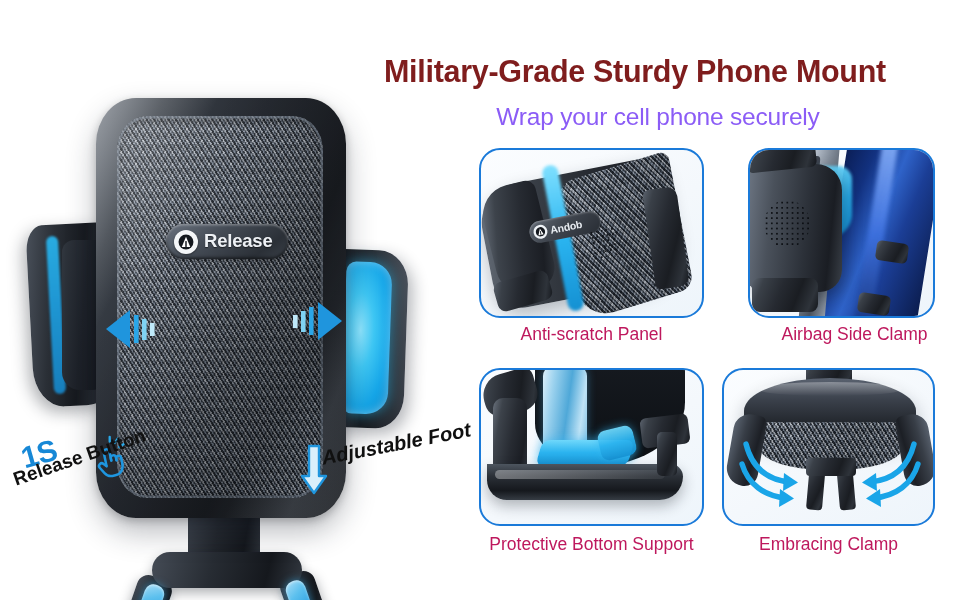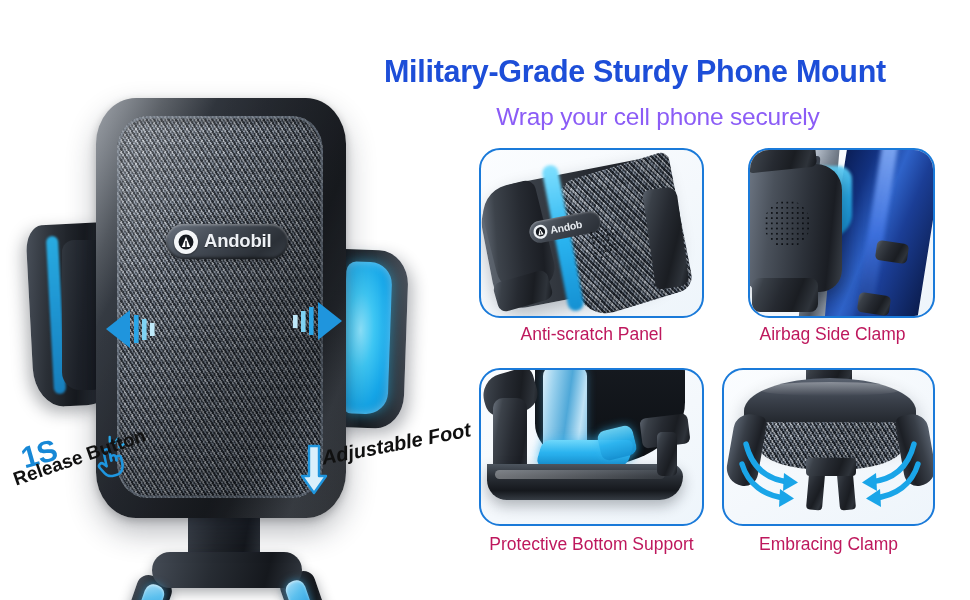--- a/index.html
+++ b/index.html
@@ -7,21 +7,21 @@
   body {
     font-family: "Liberation Sans", sans-serif;
     background: #ffffff;
     position: relative;
   }
   #stage { position: absolute; inset: 0; width: 970px; height: 600px; }
 
   
   .headline {
     position: absolute; left: 384px; top: 56px; width: 570px;
-    font-size: 30.5px; font-weight: bold; color: #1d4ed8;
+    font-size: 30.5px; font-weight: bold; color: #7f1d1d;
     letter-spacing: -0.3px; white-space: nowrap; line-height: 1;
   }
   .subhead {
     position: absolute; left: 376px; top: 104px; width: 564px;
     font-size: 24.5px; font-weight: normal; color: #8b5cf6;
     text-align: center; white-space: nowrap; line-height: 1.1;
     letter-spacing: -0.2px;
   }
 
   
@@ -35,21 +35,21 @@
   .panel-caption {
     position: absolute;
     font-size: 17.5px; color: #be185d; text-align: center;
     white-space: nowrap; line-height: 1;
   }
   #panel-1 { left: 479px; top: 148px; width: 225px; height: 170px; }
   #panel-2 { left: 748px; top: 148px; width: 187px; height: 170px; }
   #panel-3 { left: 479px; top: 368px; width: 225px; height: 158px; }
   #panel-4 { left: 722px; top: 368px; width: 213px; height: 158px; }
   #cap-1 { left: 479px; top: 326px; width: 225px; }
-  #cap-2 { left: 725px; top: 326px; width: 215px; }
+  #cap-2 { left: 747px; top: 326px; width: 215px; }
   #cap-3 { left: 466px; top: 536px; width: 251px; }
   #cap-4 { left: 722px; top: 536px; width: 213px; }
 
   
   .dark {
     background:
       linear-gradient(112deg,#5c646f 0%,#3a4048 16%,#262a31 42%,#1a1d22 66%,#2e333a 86%,#12151a 100%);
   }
   .dark-soft {
     background:
@@ -264,21 +264,21 @@
     <div class="carbonface carbon"></div>
 
     <div class="logo-pill">
       <span class="logo-mark">
         <svg viewBox="0 0 24 24">
             <circle cx="12" cy="12" r="11.2" fill="#14181e"></circle>
           <path d="M12 4.2 L18.4 19.6 H5.6 Z" fill="#ffffff"></path>
           <rect x="10.9" y="10.4" width="2.2" height="9.2" rx="1" fill="#14181e"></rect>
         </svg>
       </span>
-      <span class="logo-word">Andobil</span>
+      <span class="logo-word">Release</span>
     </div>
 
     <div class="mo-arrow" style="left:100px; top:236px;">
       <svg width="62" height="46" viewBox="0 0 62 46">
         <path d="M30 4 L30 42 L6 23 Z" fill="#1f95dd"></path>
         <rect x="34" y="9" width="4.6" height="28" fill="#2ba6e8"></rect>
         <rect x="42" y="13" width="4.6" height="21" fill="#7fd2f3"></rect>
         <rect x="50" y="17" width="4.6" height="13" fill="#bfe9fa"></rect>
       </svg>
     </div>

